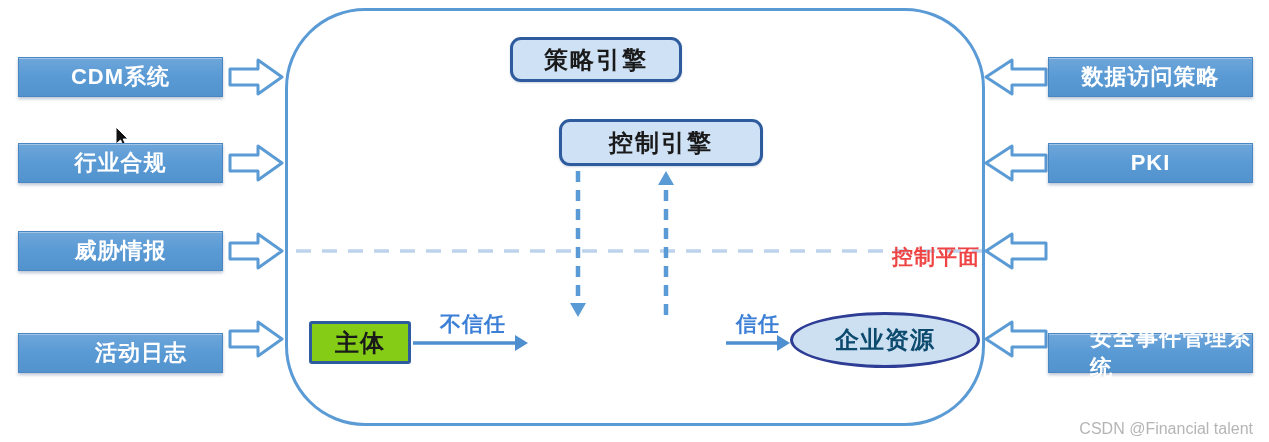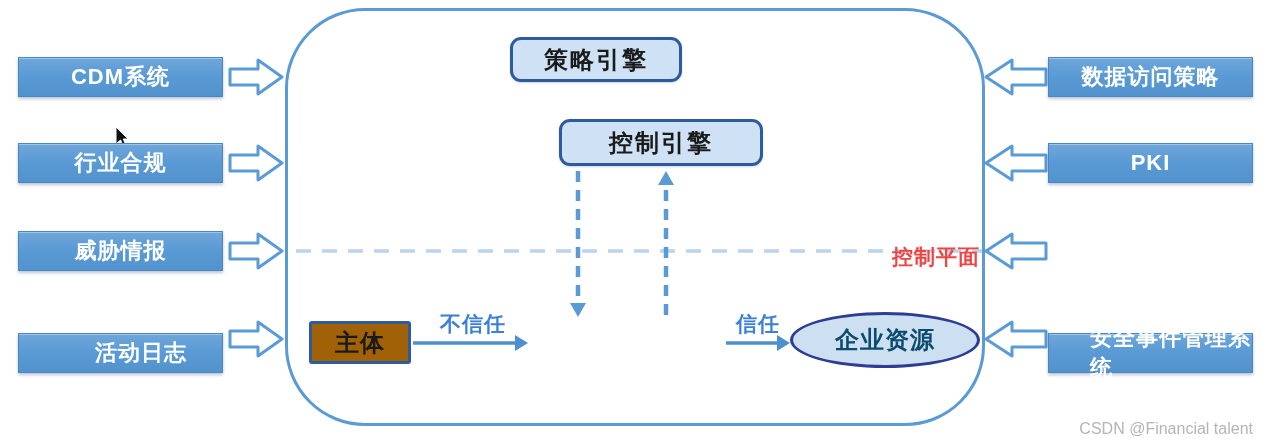--- a/index.html
+++ b/index.html
@@ -29,21 +29,21 @@
     position:absolute;background:#cfe2f5;border:3px solid #2e5b9e;border-radius:11px;
     display:flex;align-items:center;justify-content:center;
     color:#1a1a1a;font-size:24px;font-weight:600;letter-spacing:2px;box-sizing:border-box;
     box-shadow:0 1px 2px rgba(60,90,130,0.25);
   }
   .policy-engine{left:510px;top:37px;width:172px;height:45px;}
   .control-engine{left:527px;top:119px;width:204px;height:47px;margin-left:32px;}
   .security-proxy{left:527px;top:319px;width:197px;height:47px;}
   .subject-box{
     position:absolute;left:309px;top:321px;width:102px;height:43px;
-    background:#a16207;border:3px solid #2e5b9e;border-radius:3px;
+    background:#84cc16;border:3px solid #2e5b9e;border-radius:3px;
     display:flex;align-items:center;justify-content:center;
     color:#1a1a1a;font-size:24px;font-weight:600;letter-spacing:1px;box-sizing:border-box;
   }
   .resource-ellipse{
     position:absolute;left:790px;top:312px;width:190px;height:56px;
     background:#cde0f2;border:3px solid #2d3c94;border-radius:50%;
     display:flex;align-items:center;justify-content:center;
     color:#0c4a6e;font-size:24px;font-weight:600;letter-spacing:1px;box-sizing:border-box;
   }
   .plane-label{

